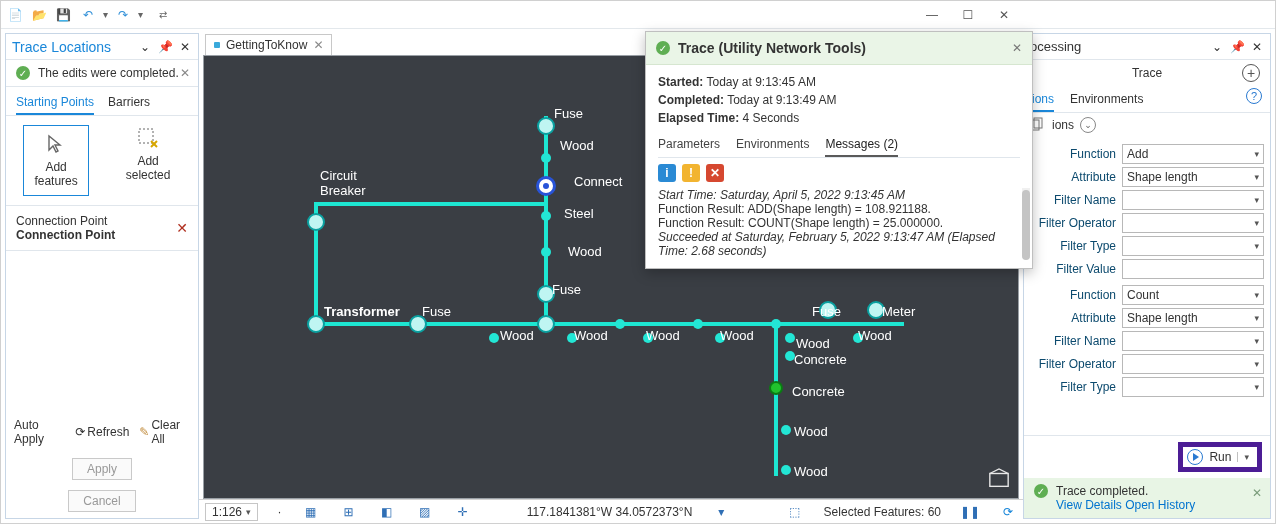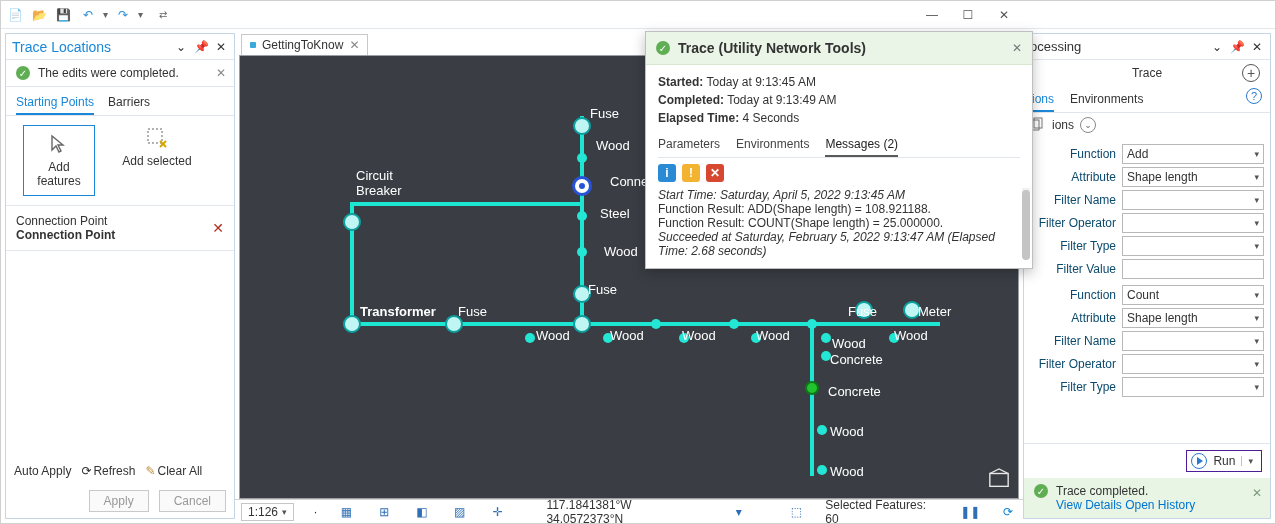--- a/index.html
+++ b/index.html
@@ -26,21 +26,21 @@
   .qat{height:28px;display:flex;align-items:center;gap:6px;padding:0 6px;border-bottom:1px solid #e3e8ec;}
   .qat .qicon{width:18px;height:18px;display:flex;align-items:center;justify-content:center;color:#1273c7;}
   .qat .chev{font-size:10px;color:#666;}
   .winbtns{position:absolute;top:0;right:248px;height:28px;display:flex;align-items:center;gap:22px;padding:0 16px;}
   .winbtn{width:14px;height:14px;display:flex;align-items:center;justify-content:center;color:#555;}
 
   
   .mainrow{flex:1;display:flex;min-height:0;}
   
   
-  .leftpane{width:230px;border:1px solid var(--panel-border);margin:4px 0 4px 4px;display:flex;flex-direction:column;background:#fff;}
+  .leftpane{width:194px;border:1px solid var(--panel-border);margin:4px 0 4px 4px;display:flex;flex-direction:column;background:#fff;}
   .pane-header{height:26px;display:flex;align-items:center;padding:0 6px;border-bottom:1px solid var(--tab-border);}
   .pane-title{flex:1;font-size:14px;color:var(--accent);}
   .pane-ctrl{display:flex;gap:6px;color:#666;}
   .pane-ctrl span{width:14px;text-align:center;}
   
   .notice{display:flex;align-items:center;gap:8px;padding:6px 10px;background:#fff;border-bottom:1px solid var(--tab-border);position:relative;}
   .check{width:14px;height:14px;border-radius:50%;background:var(--success-icon);color:#fff;display:flex;align-items:center;justify-content:center;font-size:10px;}
   .notice .close{position:absolute;right:8px;color:#888;}
   
   .tabs{display:flex;gap:14px;padding:4px 10px 0 10px;border-bottom:1px solid var(--tab-border);}
@@ -98,21 +98,21 @@
   .copyico{width:16px;height:16px;}
   .chevcircle{width:16px;height:16px;border:1px solid #888;border-radius:50%;display:flex;align-items:center;justify-content:center;font-size:9px;color:#666;}
   
   .params{padding:4px 6px;overflow:hidden;flex:1;}
   .frow{display:flex;align-items:center;margin:3px 0;}
   .frow label{width:92px;text-align:right;padding-right:6px;color:#0c4a6e;font-size:12px;}
   .frow .field{flex:1;border:1px solid #b8b8b8;height:20px;padding:0 4px;display:flex;align-items:center;justify-content:space-between;background:#fff;font-size:12px;}
   .frow .field .dd{font-size:9px;color:#555;}
   
   .runrow{display:flex;justify-content:flex-end;padding:6px 8px;border-top:1px solid var(--tab-border);}
-  .runbtn{border:1px solid #4c1d95;padding:2px 8px 2px 4px;display:flex;align-items:center;gap:6px;background:#fff;}
+  .runbtn{border:5px solid #4c1d95;padding:2px 8px 2px 4px;display:flex;align-items:center;gap:6px;background:#fff;}
   .play{width:16px;height:16px;border:1.5px solid #2a7ad1;border-radius:50%;display:flex;align-items:center;justify-content:center;}
   .play::after{content:"";border-left:6px solid #2a7ad1;border-top:4px solid transparent;border-bottom:4px solid transparent;margin-left:2px;}
   
   .gp-status{background:var(--success);margin:0;padding:6px 10px;display:flex;align-items:flex-start;gap:8px;position:relative;}
   .gp-status .links{color:var(--link);}
   .gp-status .close{position:absolute;right:8px;top:8px;color:#7a9c7a;}
 
   
   .popup{position:absolute;top:30px;left:644px;width:388px;background:#fff;border:1px solid #bfbfbf;box-shadow:0 4px 12px rgba(0,0,0,0.25);z-index:50;}
   .popup-head{background:#eaf5e7;display:flex;align-items:center;gap:8px;padding:8px 10px;border-bottom:1px solid #d6e6d0;position:relative;}
@@ -209,21 +209,21 @@
         <span>Auto Apply</span>
         <span style="color:var(--link);display:flex;align-items:center;gap:2px;">
             <span>⟳</span>
             <span>Refresh</span>
           </span>
         <span style="display:flex;align-items:center;gap:2px;">
             <span style="color:#c08a3a;">✎</span>
             <span>Clear All</span>
           </span>
       </div>
-      <div class="bottomctrls" style="justify-content:flex-end;">
+      <div class="bottomctrls" style="justify-content:flex-end;flex-direction:column;">
         <button class="btn">Apply</button>
         <button class="btn">Cancel</button>
       </div>
     </div>
 
     <div class="center">
       <div class="doctabs">
         <div class="doctab">
           <span class="dot"></span>
           <span>GettingToKnow</span>

